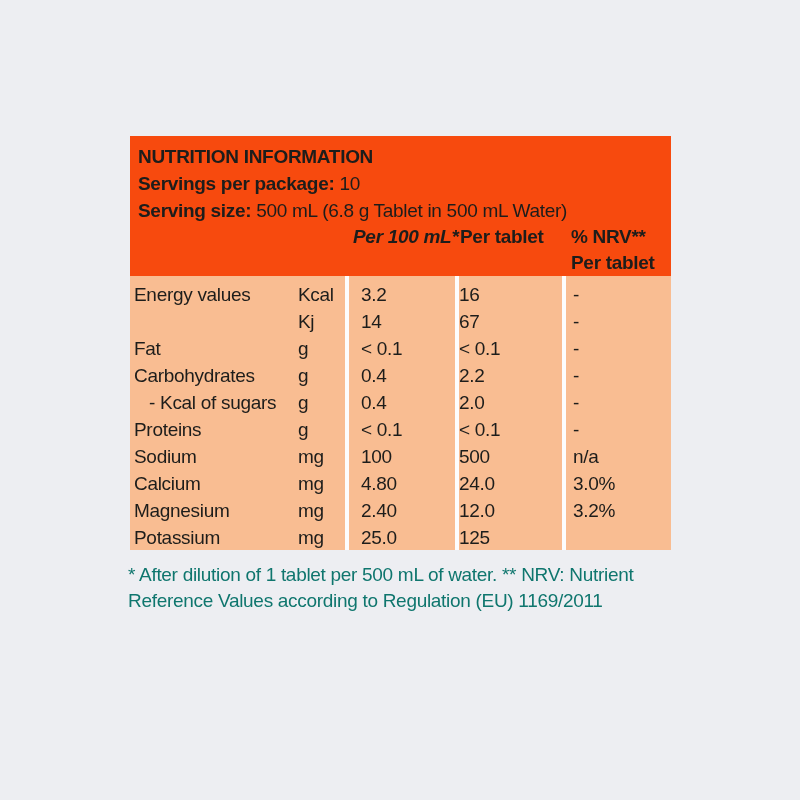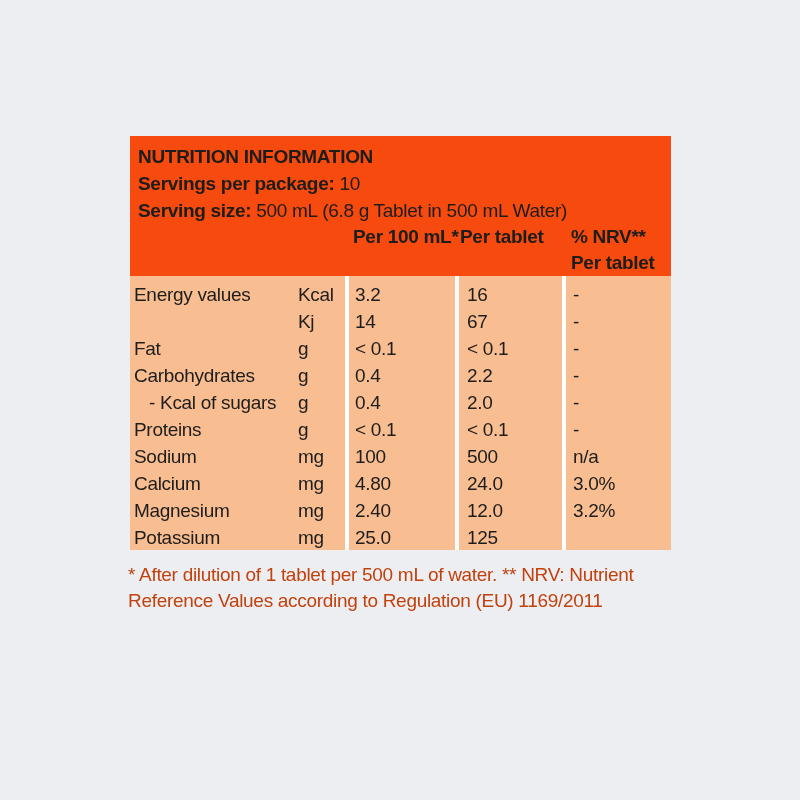--- a/index.html
+++ b/index.html
@@ -40,21 +40,21 @@
   }
   .h-line .b { font-weight: bold; }
   .colheads {
     position: relative;
     height: 52px;
     font-weight: bold;
     font-size: 19px;
     line-height: 26px;
   }
   .colheads .ch { position: absolute; top: 0; white-space: nowrap; }
-  .ch-100 { left: 223px; }
+  .ch-100 { left: 223px; font-style: italic; }
   .ch-tab { left: 330px; }
   .ch-nrv1 { left: 441px; }
   .ch-nrv2 { left: 441px; top: 26px !important; }
   .label-body {
     position: relative;
     background: #f9bd92;
     height: 274px;
     padding-top: 5px;
     box-sizing: border-box;
     overflow: hidden;
@@ -72,31 +72,31 @@
   .t-row {
     display: grid;
     grid-template-columns: 168px 47px 110px 107px 109px;
     height: 27px;
     line-height: 27px;
     font-size: 19px;
     white-space: nowrap;
   }
   .t-row .c-name { padding-left: 4px; }
   .t-row .c-name.indent { padding-left: 19px; }
-  .t-row .c-100 { padding-left: 10px; }
-  .t-row .c-tab { padding-left: 12px; }
+  .t-row .c-100 { padding-left: 16px; }
+  .t-row .c-tab { padding-left: 4px; }
   .t-row .c-nrv { padding-left: 11px; }
   .footnote {
     position: absolute;
     left: 128px;
     top: 562px;
     width: 560px;
     font-size: 19px;
     line-height: 26px;
-    color: #c2410c;
+    color: #0f766e;
     letter-spacing: -0.3px;
   }
 </style>
 </head>
 <body>
 
 <div class="label">
   <div class="label-header">
     <div class="h-title">NUTRITION INFORMATION</div>
     <div class="h-line"><span class="b">Servings per package:</span> <span>10</span></div>

